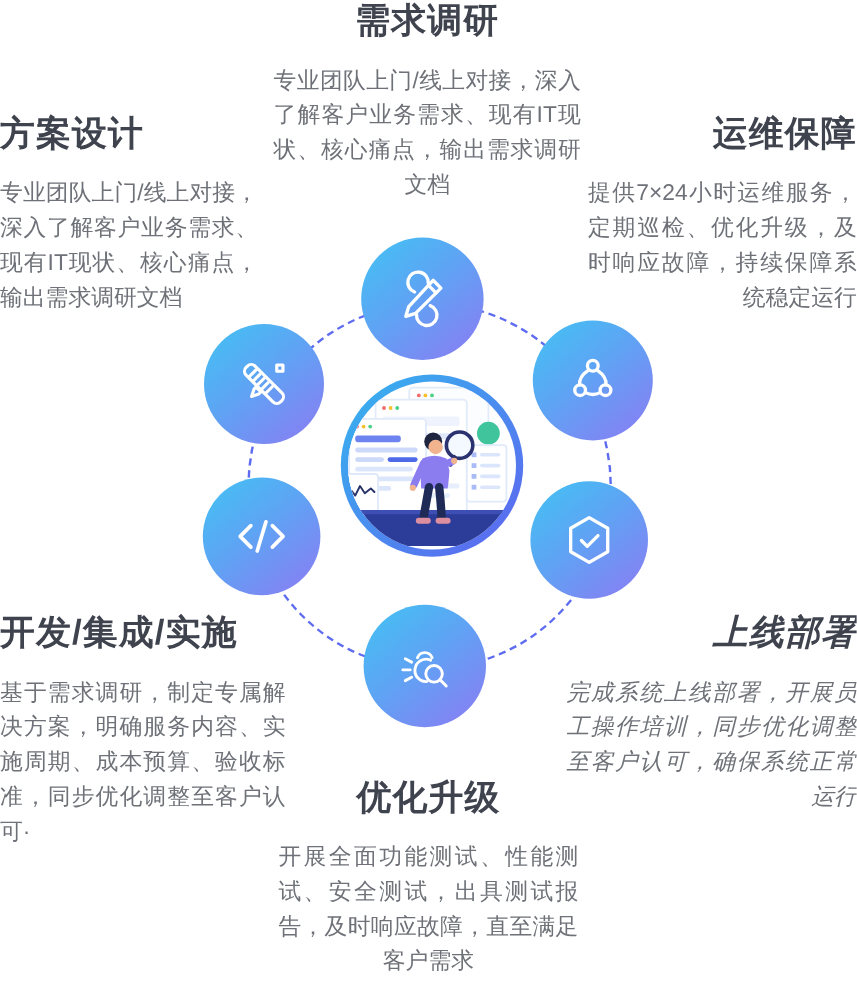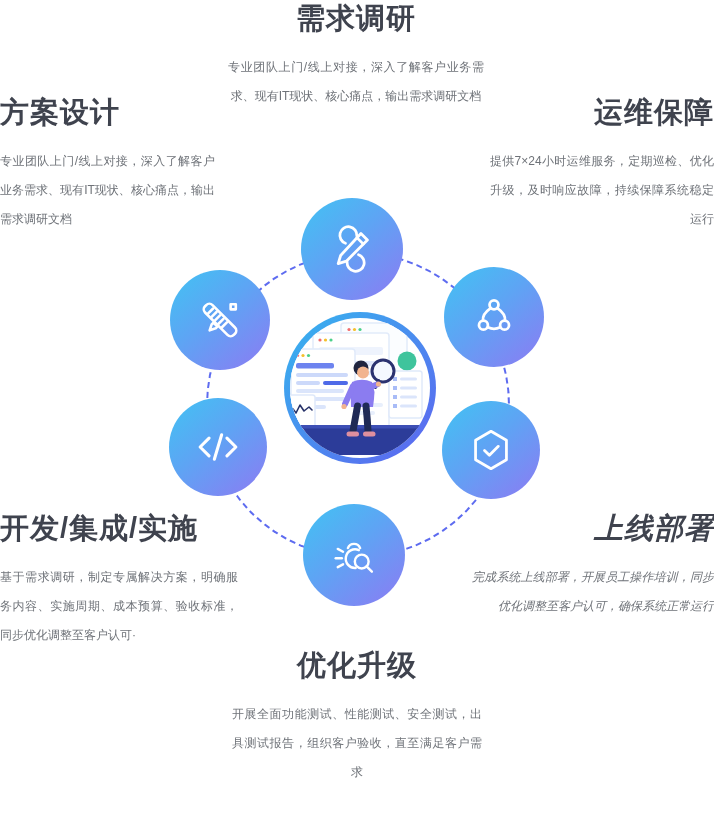--- a/index.html
+++ b/index.html
@@ -7,21 +7,21 @@
     position:relative;width:714px;height:822px;margin:0 auto;overflow:hidden;
     font-family:"Liberation Sans","DejaVu Sans",sans-serif;background:#ffffff;border-radius:26px;
   }
   
   .stage{position:absolute;}
   .stage h2{
     margin:0;font-size:29px;line-height:1.2;font-weight:700;
     color:#3f434e;letter-spacing:1px;
   }
   .stage p{
-    margin:17px 0 0;font-size:12px;line-height:29px;font-weight:400;
+    margin:17px 0 0;font-size:19px;line-height:29px;font-weight:400;
     color:#6e7278;word-break:break-all;text-align:justify;
   }
   .s-top{left:228px;top:1px;width:256px;text-align:center;}
   .s-top p{text-align-last:center;}
   .s-left{left:0;top:95px;width:215px;text-align:left;}
   .s-right{right:0;top:95px;width:224px;text-align:right;}
   .s-right p{text-align-last:right;}
   .s-dev{left:0;top:511px;width:238px;text-align:left;}
   .s-deploy{right:0;top:511px;width:242px;text-align:right;font-style:italic;}
   .s-deploy p{text-align-last:right;}
@@ -83,21 +83,21 @@
     <p>基于需求调研，制定专属解决方案，明确服务内容、实施周期、成本预算、验收标准，同步优化调整至客户认可·</p>
   </section>
 
   <section class="stage s-deploy">
     <h2>上线部署</h2>
     <p>完成系统上线部署，开展员工操作培训，同步优化调整至客户认可，确保系统正常运行</p>
   </section>
 
   <section class="stage s-test">
     <h2>优化升级</h2>
-    <p>开展全面功能测试、性能测试、安全测试，出具测试报告，组织客户验收，直至满足客户需求</p>
+    <p>开展全面功能测试、性能测试、安全测试，出具测试报告，及时响应故障，直至满足客户需求</p>
   </section>
 
   <div class="dashed-ring"></div>
 
   <div class="bubble b-top">
     <svg viewBox="0 0 64 64" fill="none" stroke="#ffffff" stroke-width="3.4" stroke-linecap="round" stroke-linejoin="round">
       <path d="M43 13 l8 8 -26 26 -10 3 3 -10 z"></path>
       <path d="M38 18 l8 8"></path>
       <path d="M24 25 a10.5 10.5 0 1 1 14 -9"></path>
       <path d="M40 39 a10.5 10.5 0 1 1 -14 9"></path>

